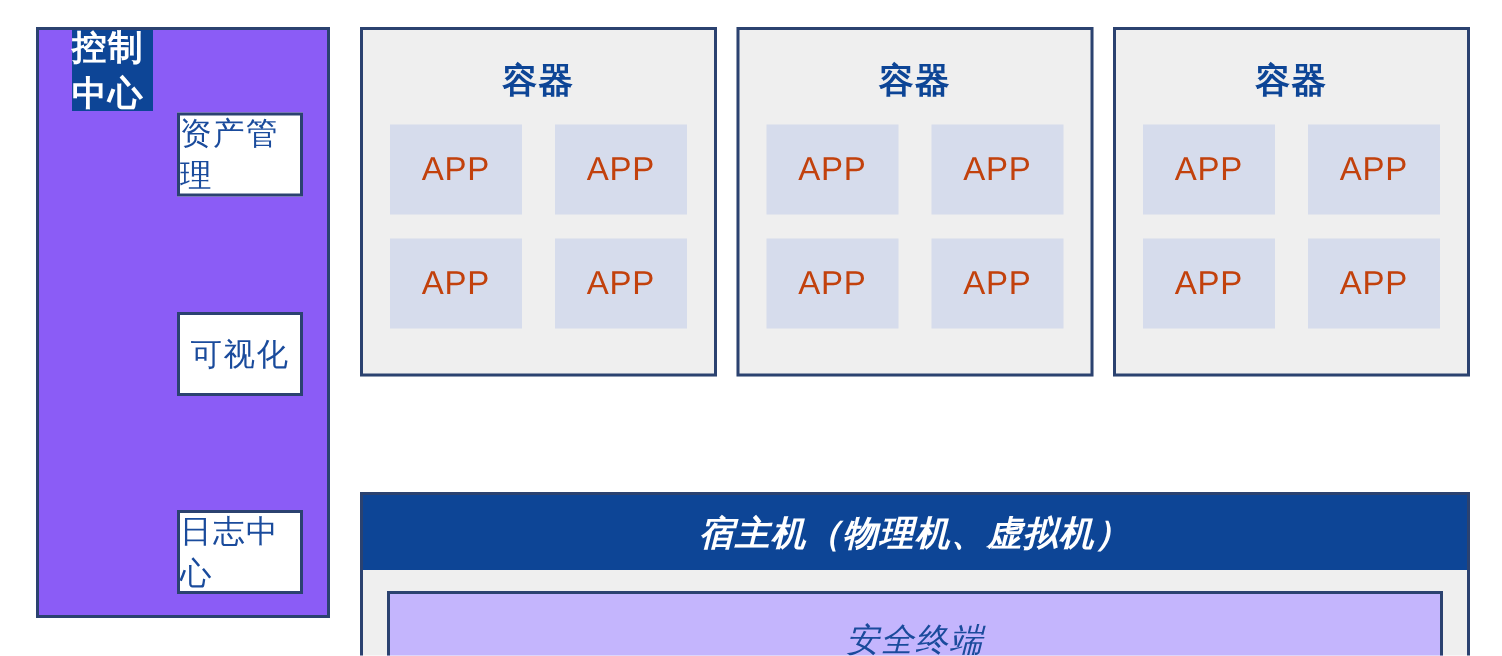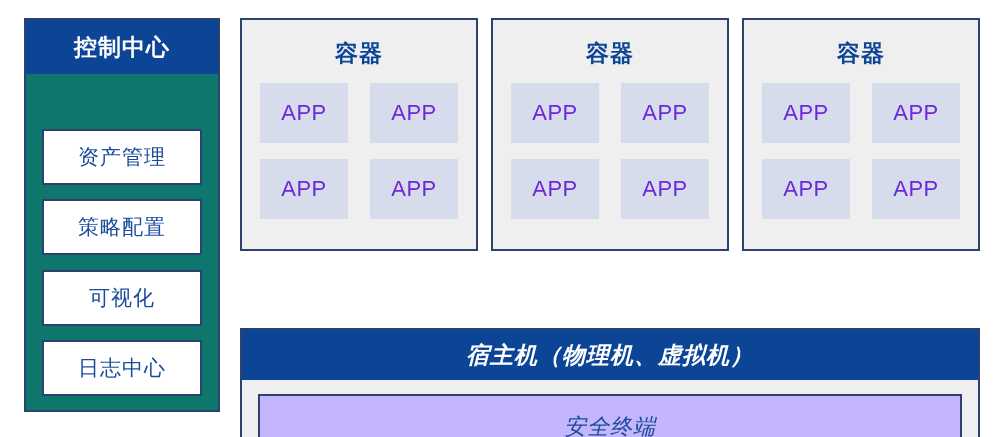--- a/index.html
+++ b/index.html
@@ -21,24 +21,25 @@
   }
 
   
   .control-panel {
     position: absolute;
     left: 24px;
     top: 18px;
     width: 196px;
     height: 394px;
     border: 2px solid #2b4270;
-    background: #0f766e;
-    box-sizing: border-box;
-    display: flex;
-    flex-direction: column;
+    background: #8b5cf6;
+    box-sizing: border-box;
+    display: flex;
+    flex-direction: row;
+    padding-left: 22px;
   }
   .control-header {
     height: 54px;
     flex: 0 0 54px;
     background: #0d4596;
     color: #ffffff;
     font-size: 23px;
     font-weight: bold;
     letter-spacing: 1px;
     display: flex;
@@ -102,21 +103,21 @@
   }
   .app-grid {
     display: grid;
     grid-template-columns: repeat(2, 88px);
     grid-template-rows: repeat(2, 60px);
     column-gap: 22px;
     row-gap: 16px;
   }
   .app-box {
     background: #d6dcec;
-    color: #6d28d9;
+    color: #c2410c;
     font-size: 22px;
     display: flex;
     align-items: center;
     justify-content: center;
     letter-spacing: 0.5px;
   }
 
   
   .host-panel {
     margin-top: 12px;
@@ -161,21 +162,20 @@
 </style>
 </head>
 <body>
 
 <div id="root">
 
   <div class="control-panel">
     <div class="control-header">控制中心</div>
     <div class="control-body">
       <div class="control-item">资产管理</div>
-      <div class="control-item">策略配置</div>
       <div class="control-item">可视化</div>
       <div class="control-item">日志中心</div>
     </div>
   </div>
 
   <div class="right-stack">
 
     <div class="containers-row">
 
       <div class="container-box">

